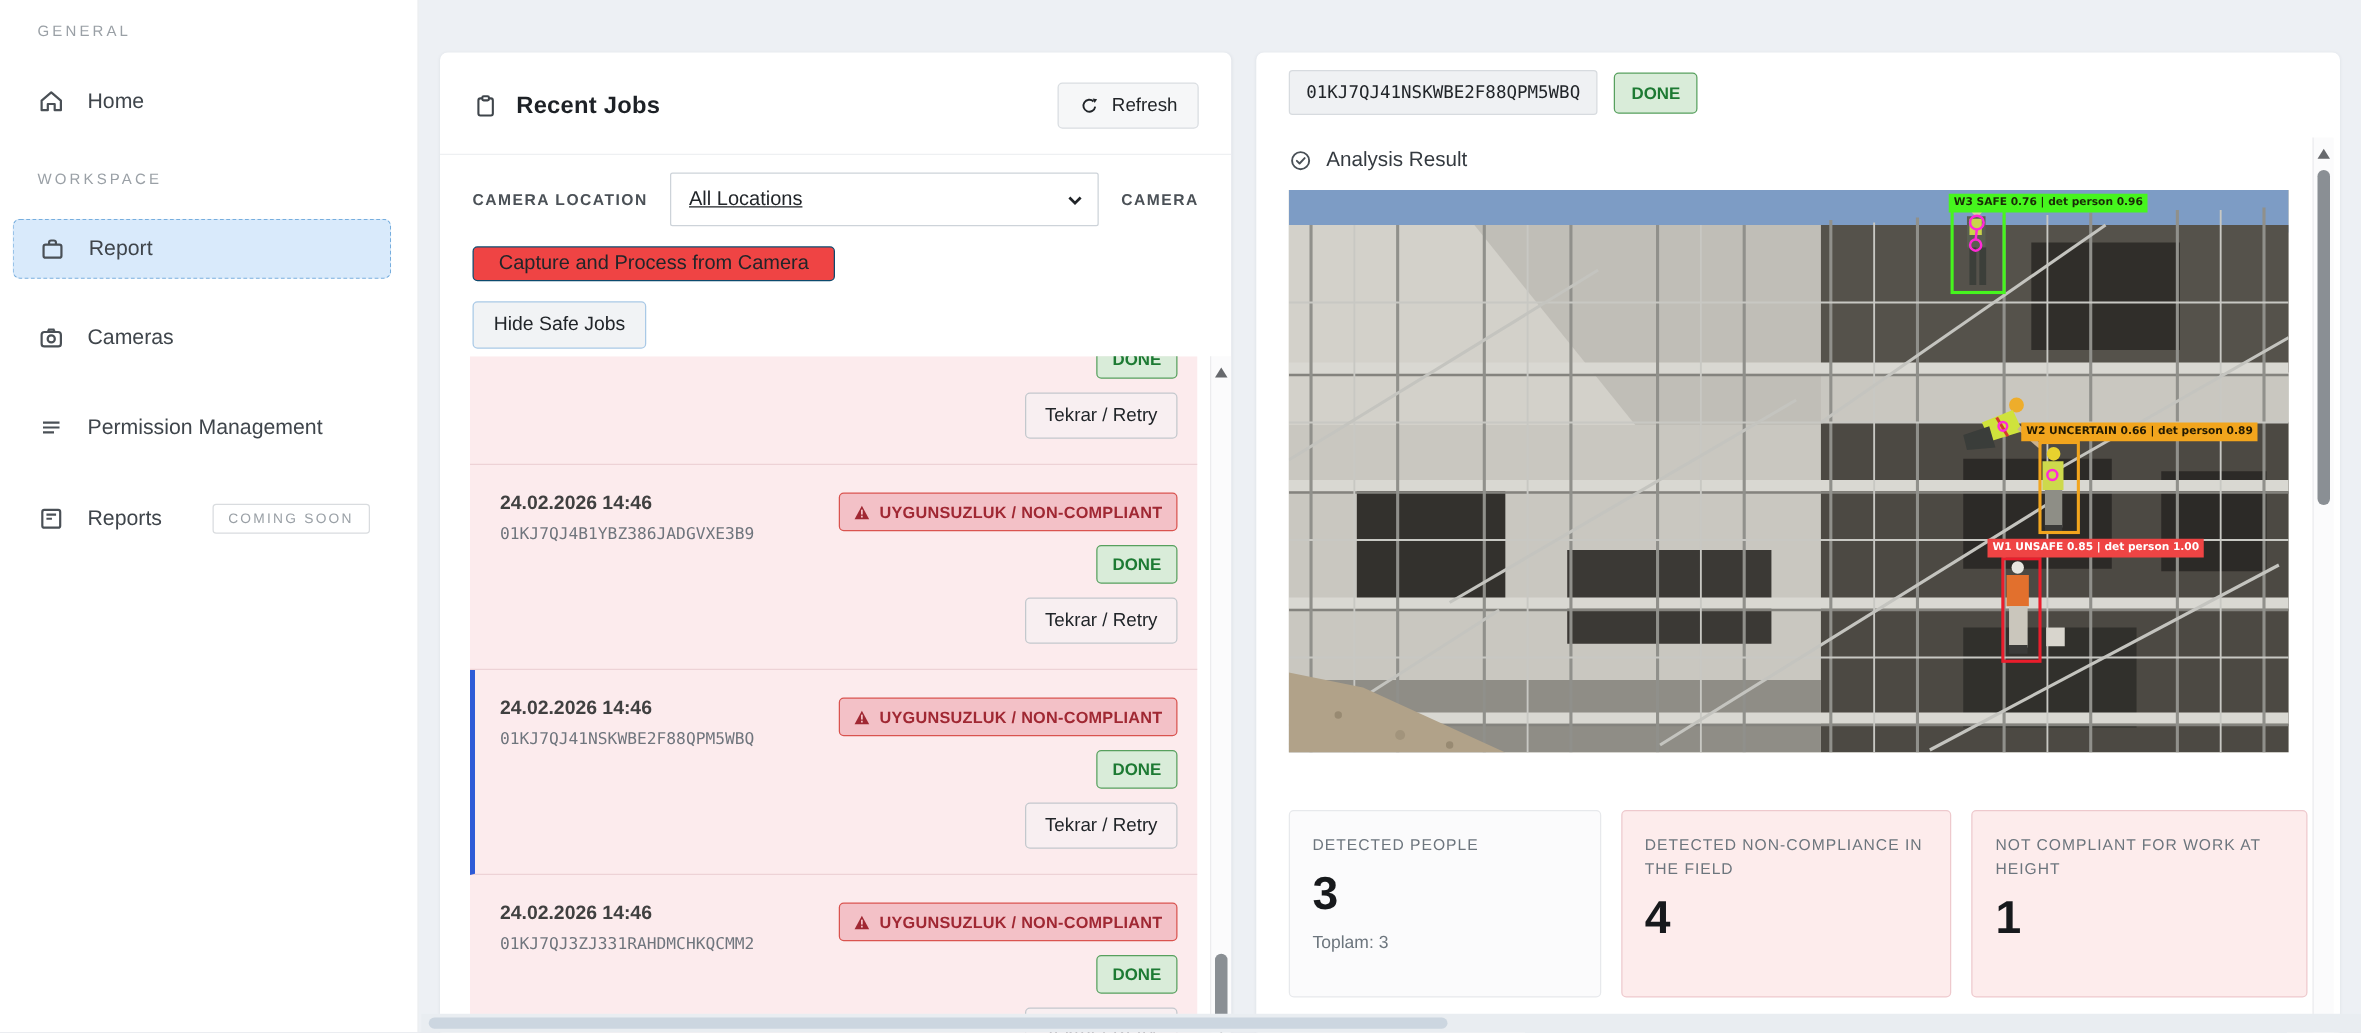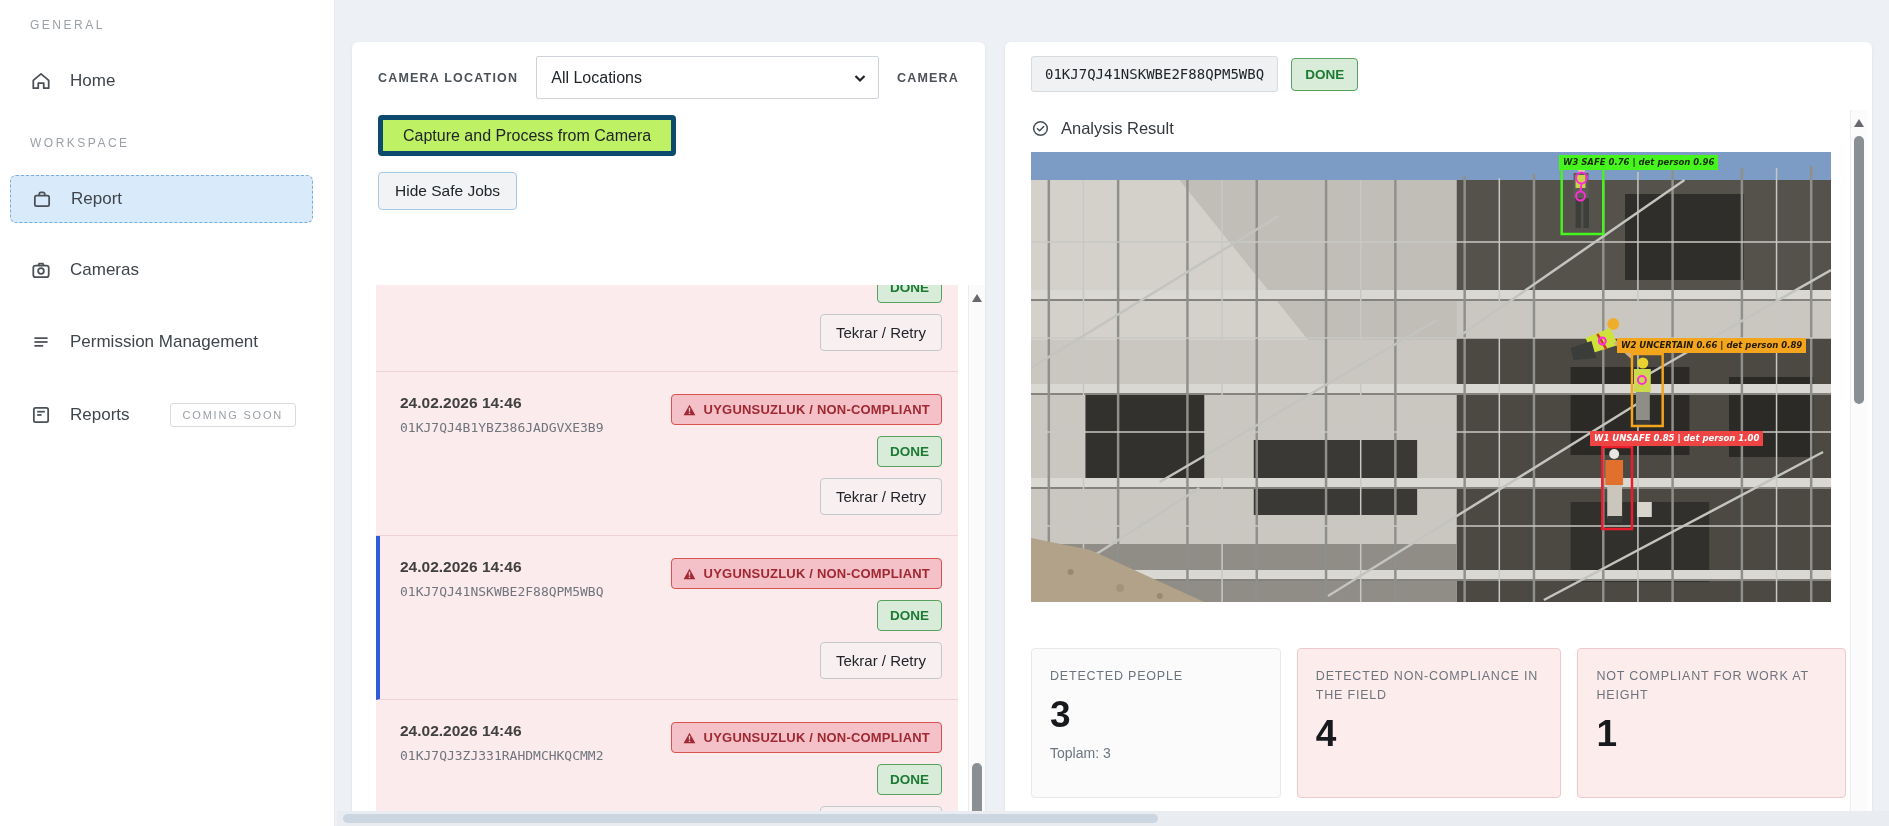--- a/index.html
+++ b/index.html
@@ -26,23 +26,23 @@
   .hicon { width:21px; height:21px; color:#3f454b; }
   .spacer { flex:1; }
   .btn { display:inline-flex; align-items:center; gap:9px; background:#f6f7f8; border:1px solid #d9dde1; border-radius:4px; padding:9px 16px; font-size:15px; color:#212529; cursor:pointer; white-space:nowrap; }
   .btn .bicon { width:17px; height:17px; }
   
   .filters { padding:14px 26px 0 26px; }
   .filter-row { display:flex; align-items:center; gap:18px; margin-bottom:16px; }
   .flabel { font-size:12.5px; font-weight:bold; letter-spacing:1.2px; color:#4b5157; white-space:nowrap; }
   .fselect { position:relative; display:flex; align-items:center; background:#fff; border:1px solid #cdd3d9; border-radius:2px; height:43px; padding:0 36px 0 14px; font-size:16px; color:#212529; cursor:pointer; }
   .fselect .chev { position:absolute; right:10px; width:16px; height:16px; color:#212529; }
-  .sel-loc { flex:1; }
+  .sel-loc { flex:1;text-decoration:underline; }
   .sel-cam { width:295px; }
-  .btn-capture { background:#bef264; border:5px solid #0c4a6e; height:41px; font-size:16px; padding:0 20px; }
+  .btn-capture { background:#ef4444; border:1px solid #0c4a6e; height:28px; font-size:16px; padding:0 20px; }
   .btn-hide { background:#f1f3f5; border:1px solid #a9c9e6; height:38px; font-size:15.5px; border-radius:4px; padding:13px 16px; }
   
   .jobs-list { position:absolute; left:24px; right:27px; top:243px; bottom:0; overflow:hidden; }
   .job-row { position:relative; background:#fcebed; padding:22px 16px 20px 24px; border-bottom:1px solid #edd2d6; display:flex; justify-content:space-between; align-items:flex-start; min-height:148px; }
   .job-row.selected { border-left:4px solid #2e5bd7; padding-left:20px; }
   .job-row.partial { min-height:84px; padding-top:0; }
   .job-date { font-size:15.5px; font-weight:bold; color:#404040; }
   .job-id { margin-top:8px; font-family:"DejaVu Sans Mono", monospace; font-size:13px; color:#6f757d; }
   .badge-col { display:flex; flex-direction:column; align-items:flex-end; gap:11px; }
   .badge-alert { display:inline-flex; align-items:center; gap:8px; background:#f3c1c7; border:1px solid #d9534f; color:#a02833; font-size:13px; font-weight:bold; border-radius:4px; padding:7px 11px; letter-spacing:.2px; white-space:nowrap; }
@@ -60,21 +60,21 @@
   .hscroll { position:absolute; left:337px; right:0; bottom:0; height:15px; background:#e9edf1; }
   .hscroll .thumb { position:absolute; left:6px; top:3px; height:9px; width:815px; border-radius:5px; background:#ccd6e0; }
   
   .chip-row { display:flex; align-items:center; gap:13px; padding:14px 26px 0 26px; }
   .id-chip { background:#eff1f3; border:1px solid #d7dbdf; border-radius:3px; padding:9px 13px; font-family:"DejaVu Sans Mono", monospace; font-size:14px; color:#212529; }
   .chip-done { background:#d9ecd9; border:1px solid #57a05e; color:#1d7a33; font-size:13.5px; font-weight:bold; border-radius:4px; padding:8px 13px; }
   .result-row { display:flex; align-items:center; gap:11px; padding:27px 26px 0 26px; font-size:16.5px; color:#343a40; }
   .result-row .hicon { width:19px; height:19px; color:#495057; }
   .analysis-image { position:relative; margin:14px 0 0 26px; width:800px; height:450px; overflow:hidden; background:#c9c7c0; }
   .analysis-image svg.scene { position:absolute; inset:0; width:100%; height:100%; }
-  .det-label { position:absolute; font-family:"DejaVu Sans", sans-serif; font-size:8.5px; line-height:1; padding:3px 4px; white-space:nowrap; font-weight:bold;font-style:italic; }
+  .det-label { position:absolute; font-family:"DejaVu Sans", sans-serif; font-size:8.5px; line-height:1; padding:3px 4px; white-space:nowrap; font-weight:bold; }
   .det-label.safe { left:528px; top:3px; background:#46f51e; color:#1a2b07; }
   .det-label.uncertain { left:586px; top:186px; background:#f2a51d; color:#231a02; }
   .det-label.unsafe { left:559px; top:279px; background:#ef4444; color:#ffffff; }
   .stats-row { display:flex; gap:16px; margin:46px 26px 0 26px; }
   .stat-card { border-radius:4px; padding:18px 18px; height:150px; }
   .stat-card.neutral { width:253px; background:#fbfbfc; border:1px solid #e7e9ec; }
   .stat-card.alert { background:#fdecec; border:1px solid #eec9cd; }
   .stat-card.alert.c2 { width:268px; }
   .stat-card.alert.c3 { width:272px; }
   .stat-label { font-size:12.5px; letter-spacing:.8px; color:#6c757d; font-weight:500; line-height:1.5; }
@@ -129,20 +129,35 @@
           <rect x="3.5" y="3.5" width="13" height="13" rx="1.5"></rect>
           <path d="M6.5 7 H13.5"></path>
           <path d="M6.5 10 H10.5"></path>
         </svg>
       <span class="nlabel">Reports</span>
       <span class="coming-soon">COMING SOON</span>
     </div>
   </aside>
 
   <section class="panel jobs-panel">
+    <div class="panel-header">
+      <svg class="hicon" viewBox="0 0 20 20" fill="none" stroke="currentColor" stroke-width="1.6">
+          <rect x="4.5" y="4.5" width="11" height="13" rx="1.5"></rect>
+          <rect x="7.5" y="2.8" width="5" height="3.2" rx="1" fill="#fff"></rect>
+        </svg>
+      <span class="panel-title">Recent Jobs</span>
+      <span class="spacer"></span>
+      <button class="btn">
+        <svg class="bicon" viewBox="0 0 20 20" fill="none" stroke="currentColor" stroke-width="1.8">
+            <path d="M15.5 11a5.6 5.6 0 1 1-1.6-4.9"></path>
+            <polygon points="13.2,3.2 17.3,4.1 14.9,7.6" fill="currentColor" stroke="none"></polygon>
+          </svg>
+        <span>Refresh</span>
+      </button>
+    </div>
 
     <div class="filters">
       <div class="filter-row">
         <span class="flabel">CAMERA LOCATION</span>
         <div class="fselect sel-loc">
           <span>All Locations</span>
           <svg class="chev" viewBox="0 0 16 16" fill="none" stroke="currentColor" stroke-width="2.2">
               <polyline points="3.5,6 8,10.5 12.5,6"></polyline>
             </svg>
         </div>

